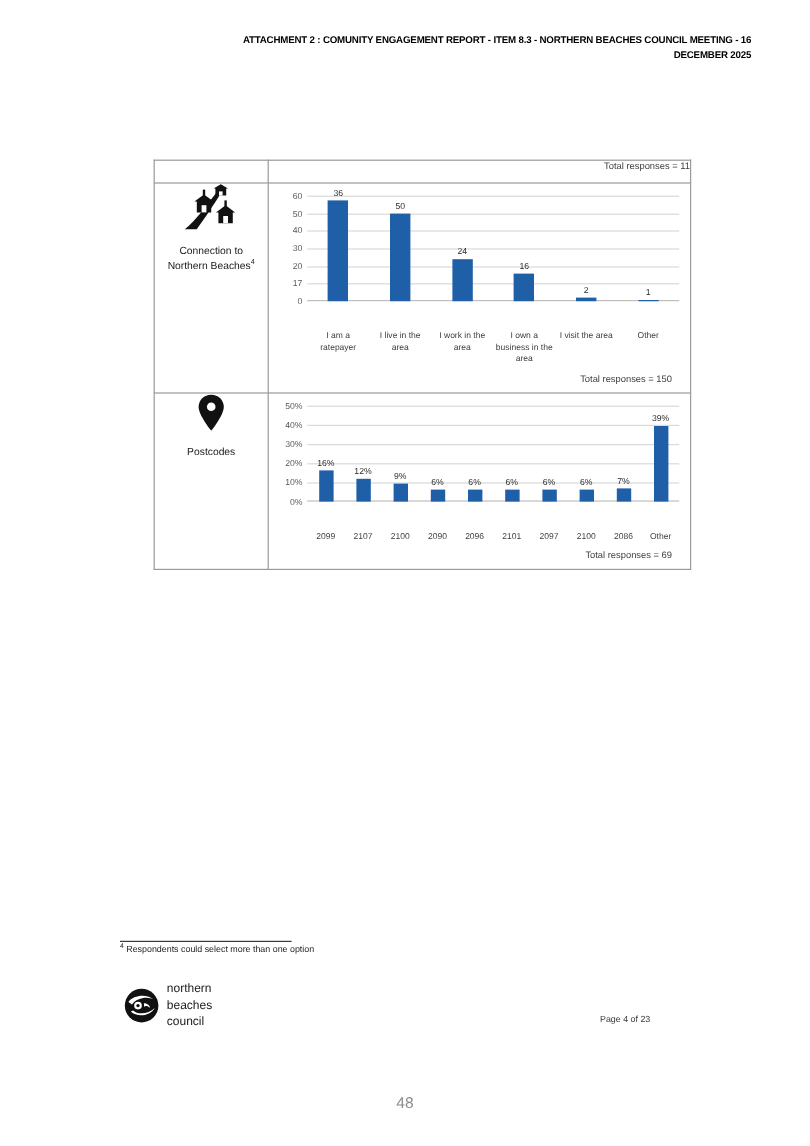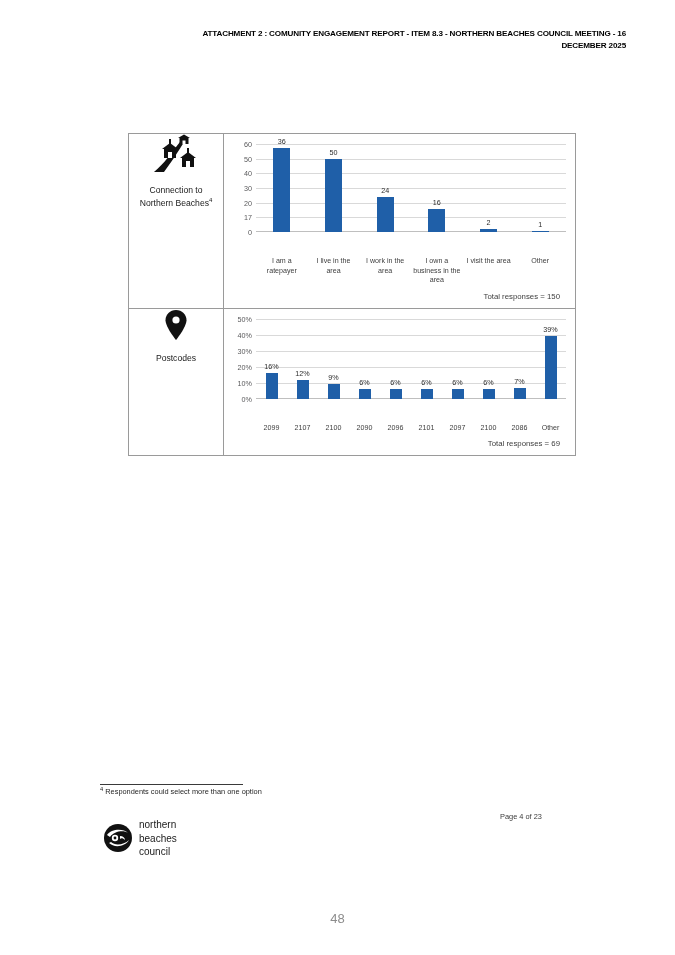--- a/index.html
+++ b/index.html
@@ -202,21 +202,21 @@
     top: 821px;
     width: 245px;
     text-align: center;
     font-size: 7.2px;
     color: #4d4d4d;
     line-height: 1.5;
   }
   .footer-right {
     position: absolute;
     left: 500px;
-    top: 812px;
+    top: 845px;
     font-size: 7.4px;
     color: #3a3a3a;
   }
   .page-number {
     position: absolute;
     left: 0;
     right: 0;
     top: 911px;
     text-align: center;
     font-size: 13px;
@@ -232,20 +232,24 @@
     <div>ATTACHMENT 2 : COMUNITY ENGAGEMENT REPORT - ITEM 8.3 - NORTHERN BEACHES COUNCIL MEETING - 16</div>
     <div>DECEMBER 2025</div>
   </div>
 
   <table class="data-table">
     <colgroup>
       <col class="col-icon">
       <col class="col-chart">
     </colgroup>
     <tbody>
+      <tr>
+        <td>&nbsp;</td>
+        <td class="total-cell">Total responses = 11</td>
+      </tr>
 
       <tr>
         <td class="icon-cell">
           <span class="icon-wrap">
             <svg width="52" height="40" viewBox="0 0 52 40" aria-hidden="true">
               <path d="M4 38 C14 30, 22 18, 30 8 L36 5 C28 18, 20 30, 14 38 Z" fill="#111111"></path>
               <g fill="#111111">
                 <path d="M12 15 L20 9 L28 15 L26 15 L26 24 L14 24 L14 15 Z"></path>
                 <rect x="18" y="18" width="4" height="6" fill="#ffffff"></rect>
                 <rect x="19" y="5" width="2" height="5"></rect>

